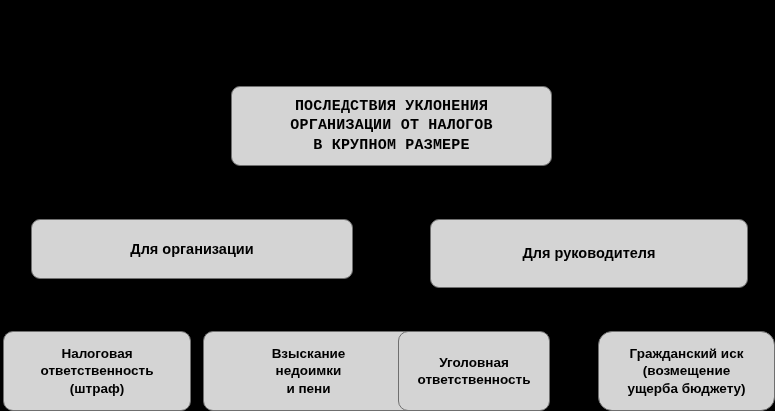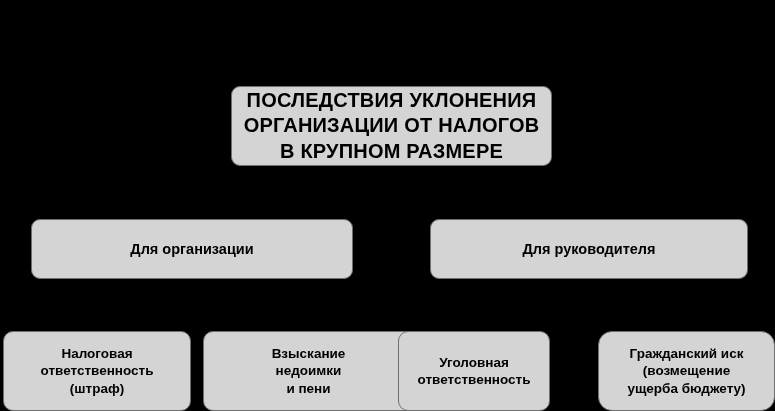--- a/index.html
+++ b/index.html
@@ -24,22 +24,23 @@
     display: flex;
     align-items: center;
     justify-content: center;
     text-align: center;
     color: #000000;
     font-weight: bold;
     line-height: 1.28;
     padding: 4px 6px;
   }
   .node-title {
-    font-size: 20px;
+    font-size: 15px;
     letter-spacing: 0.2px;
+    font-family: Liberation Mono, monospace;
   }
   .node-mid {
     font-size: 14.5px;
   }
   .node-leaf {
     font-size: 13.5px;
     border-radius: 10px;
   }
   .node span {
     display: block;
@@ -55,21 +56,21 @@
   <div class="node node-title" style="left:231px; top:86px; width:321px; height:80px;">
     <span>ПОСЛЕДСТВИЯ УКЛОНЕНИЯ
 ОРГАНИЗАЦИИ ОТ НАЛОГОВ
 В КРУПНОМ РАЗМЕРЕ</span>
   </div>
 
   <div class="node node-mid" style="left:31px; top:219px; width:322px; height:60px;">
     <span>Для организации</span>
   </div>
 
-  <div class="node node-mid" style="left:430px; top:219px; width:318px; height:60px;">
+  <div class="node node-mid" style="left:430px; top:219px; width:318px; height:69px;">
     <span>Для руководителя</span>
   </div>
 
   <div class="node node-leaf" style="left:3px; top:331px; width:188px; height:80px;">
     <span>Налоговая
 ответственность
 (штраф)</span>
   </div>
 
   <div class="node node-leaf" style="left:203px; top:331px; width:211px; height:80px;">

